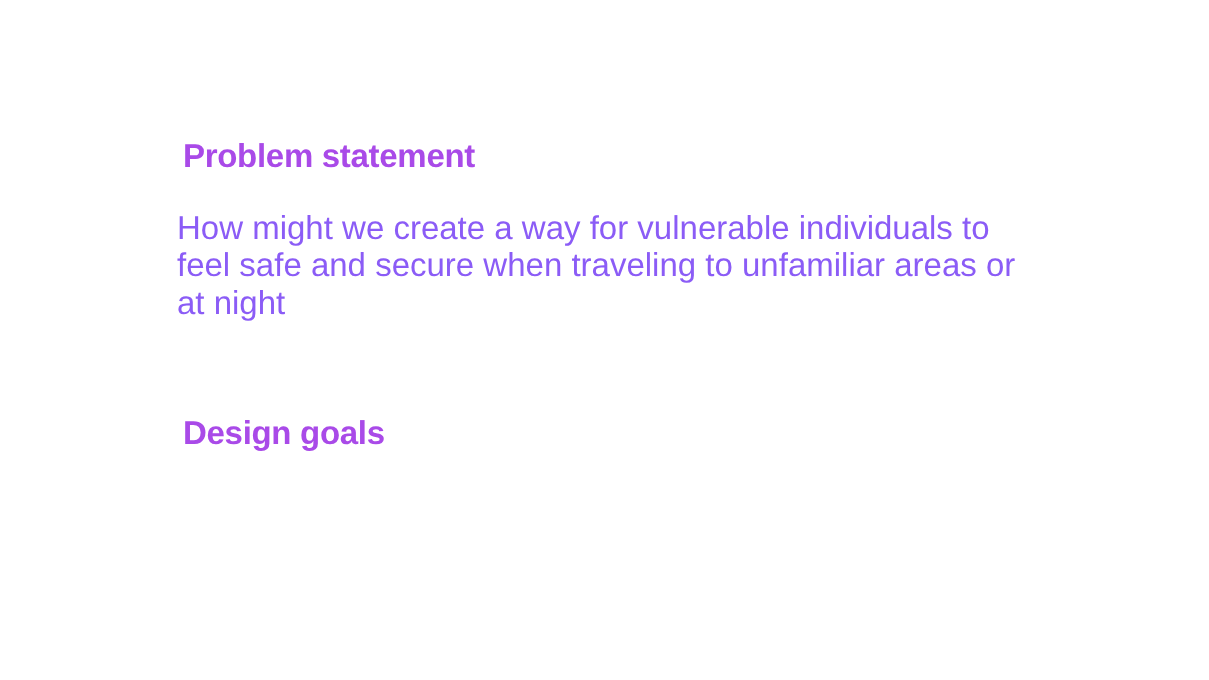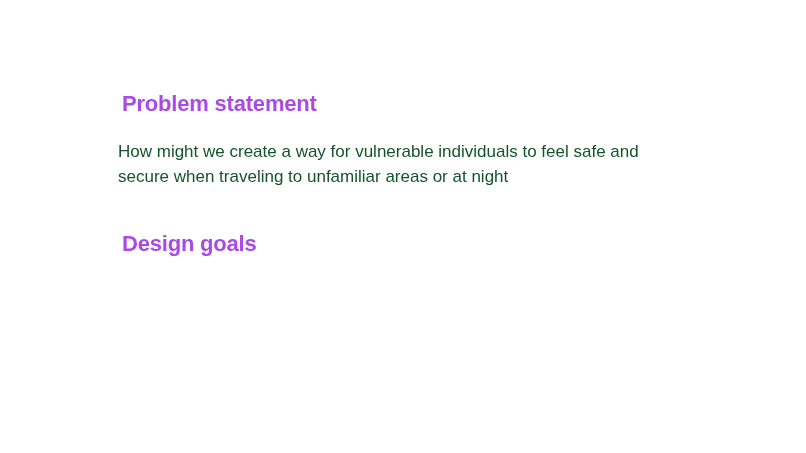--- a/index.html
+++ b/index.html
@@ -22,42 +22,42 @@
   .content {
     position: absolute;
     left: 118px;
     top: 90px;
     width: 600px;
   }
   .section {
     margin: 0;
   }
   .section + .section {
-    margin-top: 41px;
+    margin-top: 61px;
   }
   .section-heading {
     margin: 0 0 0 4px;
     padding: 0;
     font-family: "Liberation Sans", sans-serif;
     font-size: 22px;
     font-weight: bold;
     line-height: 27px;
     letter-spacing: -0.2px;
     color: #a94ae8;
     white-space: nowrap;
   }
   .section-body {
     margin: 0;
     padding: 0;
     max-width: 572px;
     font-family: "Liberation Sans", sans-serif;
-    font-size: 17px;
+    font-size: 22px;
     font-weight: normal;
     line-height: 25px;
-    color: #14532d;
+    color: #8b5cf6;
   }
   .gap-problem { height: 22px; }
   .gap-design  { height: 20px; }
 </style>
 </head>
 <body>
 
 <div class="slide">
   <div class="content">
 

